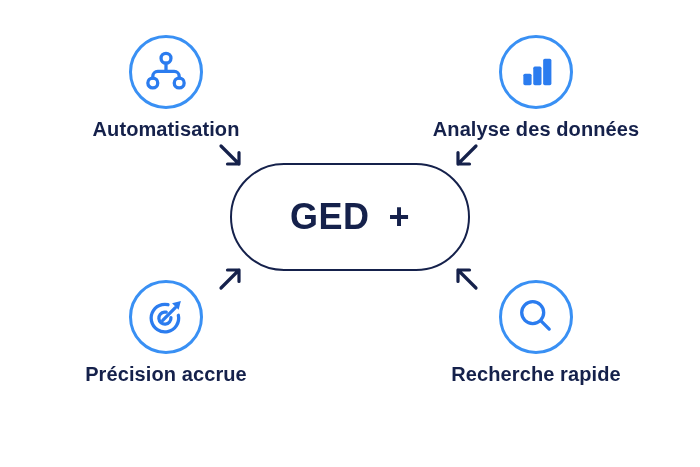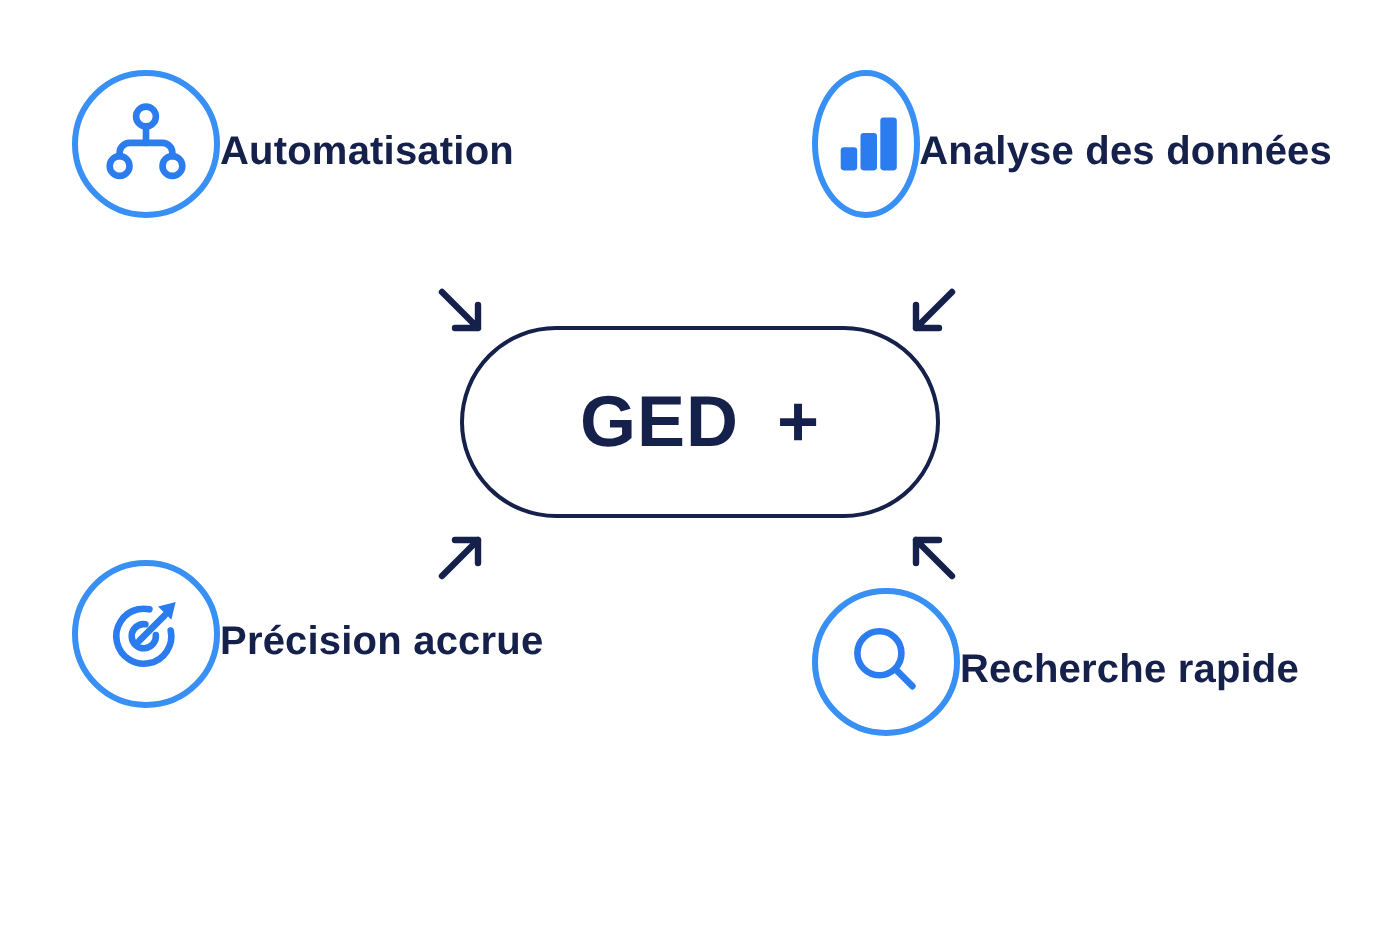--- a/index.html
+++ b/index.html
@@ -16,27 +16,27 @@
     position:relative;
     overflow:hidden;
   }
   .canvas{position:absolute;inset:0;}
 
   
   .feature{
     position:absolute;
     width:260px;
     display:flex;
-    flex-direction:row;
+    flex-direction:column;
     align-items:center;
   }
   .f-tl{left:36px;top:35px;}
   .f-tr{left:406px;top:35px;}
   .f-bl{left:36px;top:280px;}
-  .f-br{left:406px;top:294px;}
+  .f-br{left:406px;top:280px;}
 
   .icon-circle{
     width:74px;height:74px;
     border:3px solid var(--ring-blue);
     border-radius:50%;
     display:flex;align-items:center;justify-content:center;
     background:transparent;
   }
   .feature-label{
     margin-top:9px;
@@ -44,21 +44,21 @@
     font-weight:700;
     color:var(--navy);
     letter-spacing:0.1px;
     white-space:nowrap;
   }
 
   
   .pill{
     position:absolute;
     left:230px;top:163px;
-    width:240px;height:96px;
+    width:240px;height:108px;
     border:2.5px solid var(--navy);
     border-radius:60px;
     background:var(--bg);
     display:flex;align-items:center;justify-content:center;
     gap:19px;
   }
   .pill span{
     font-size:36px;
     font-weight:700;
     color:var(--navy);

